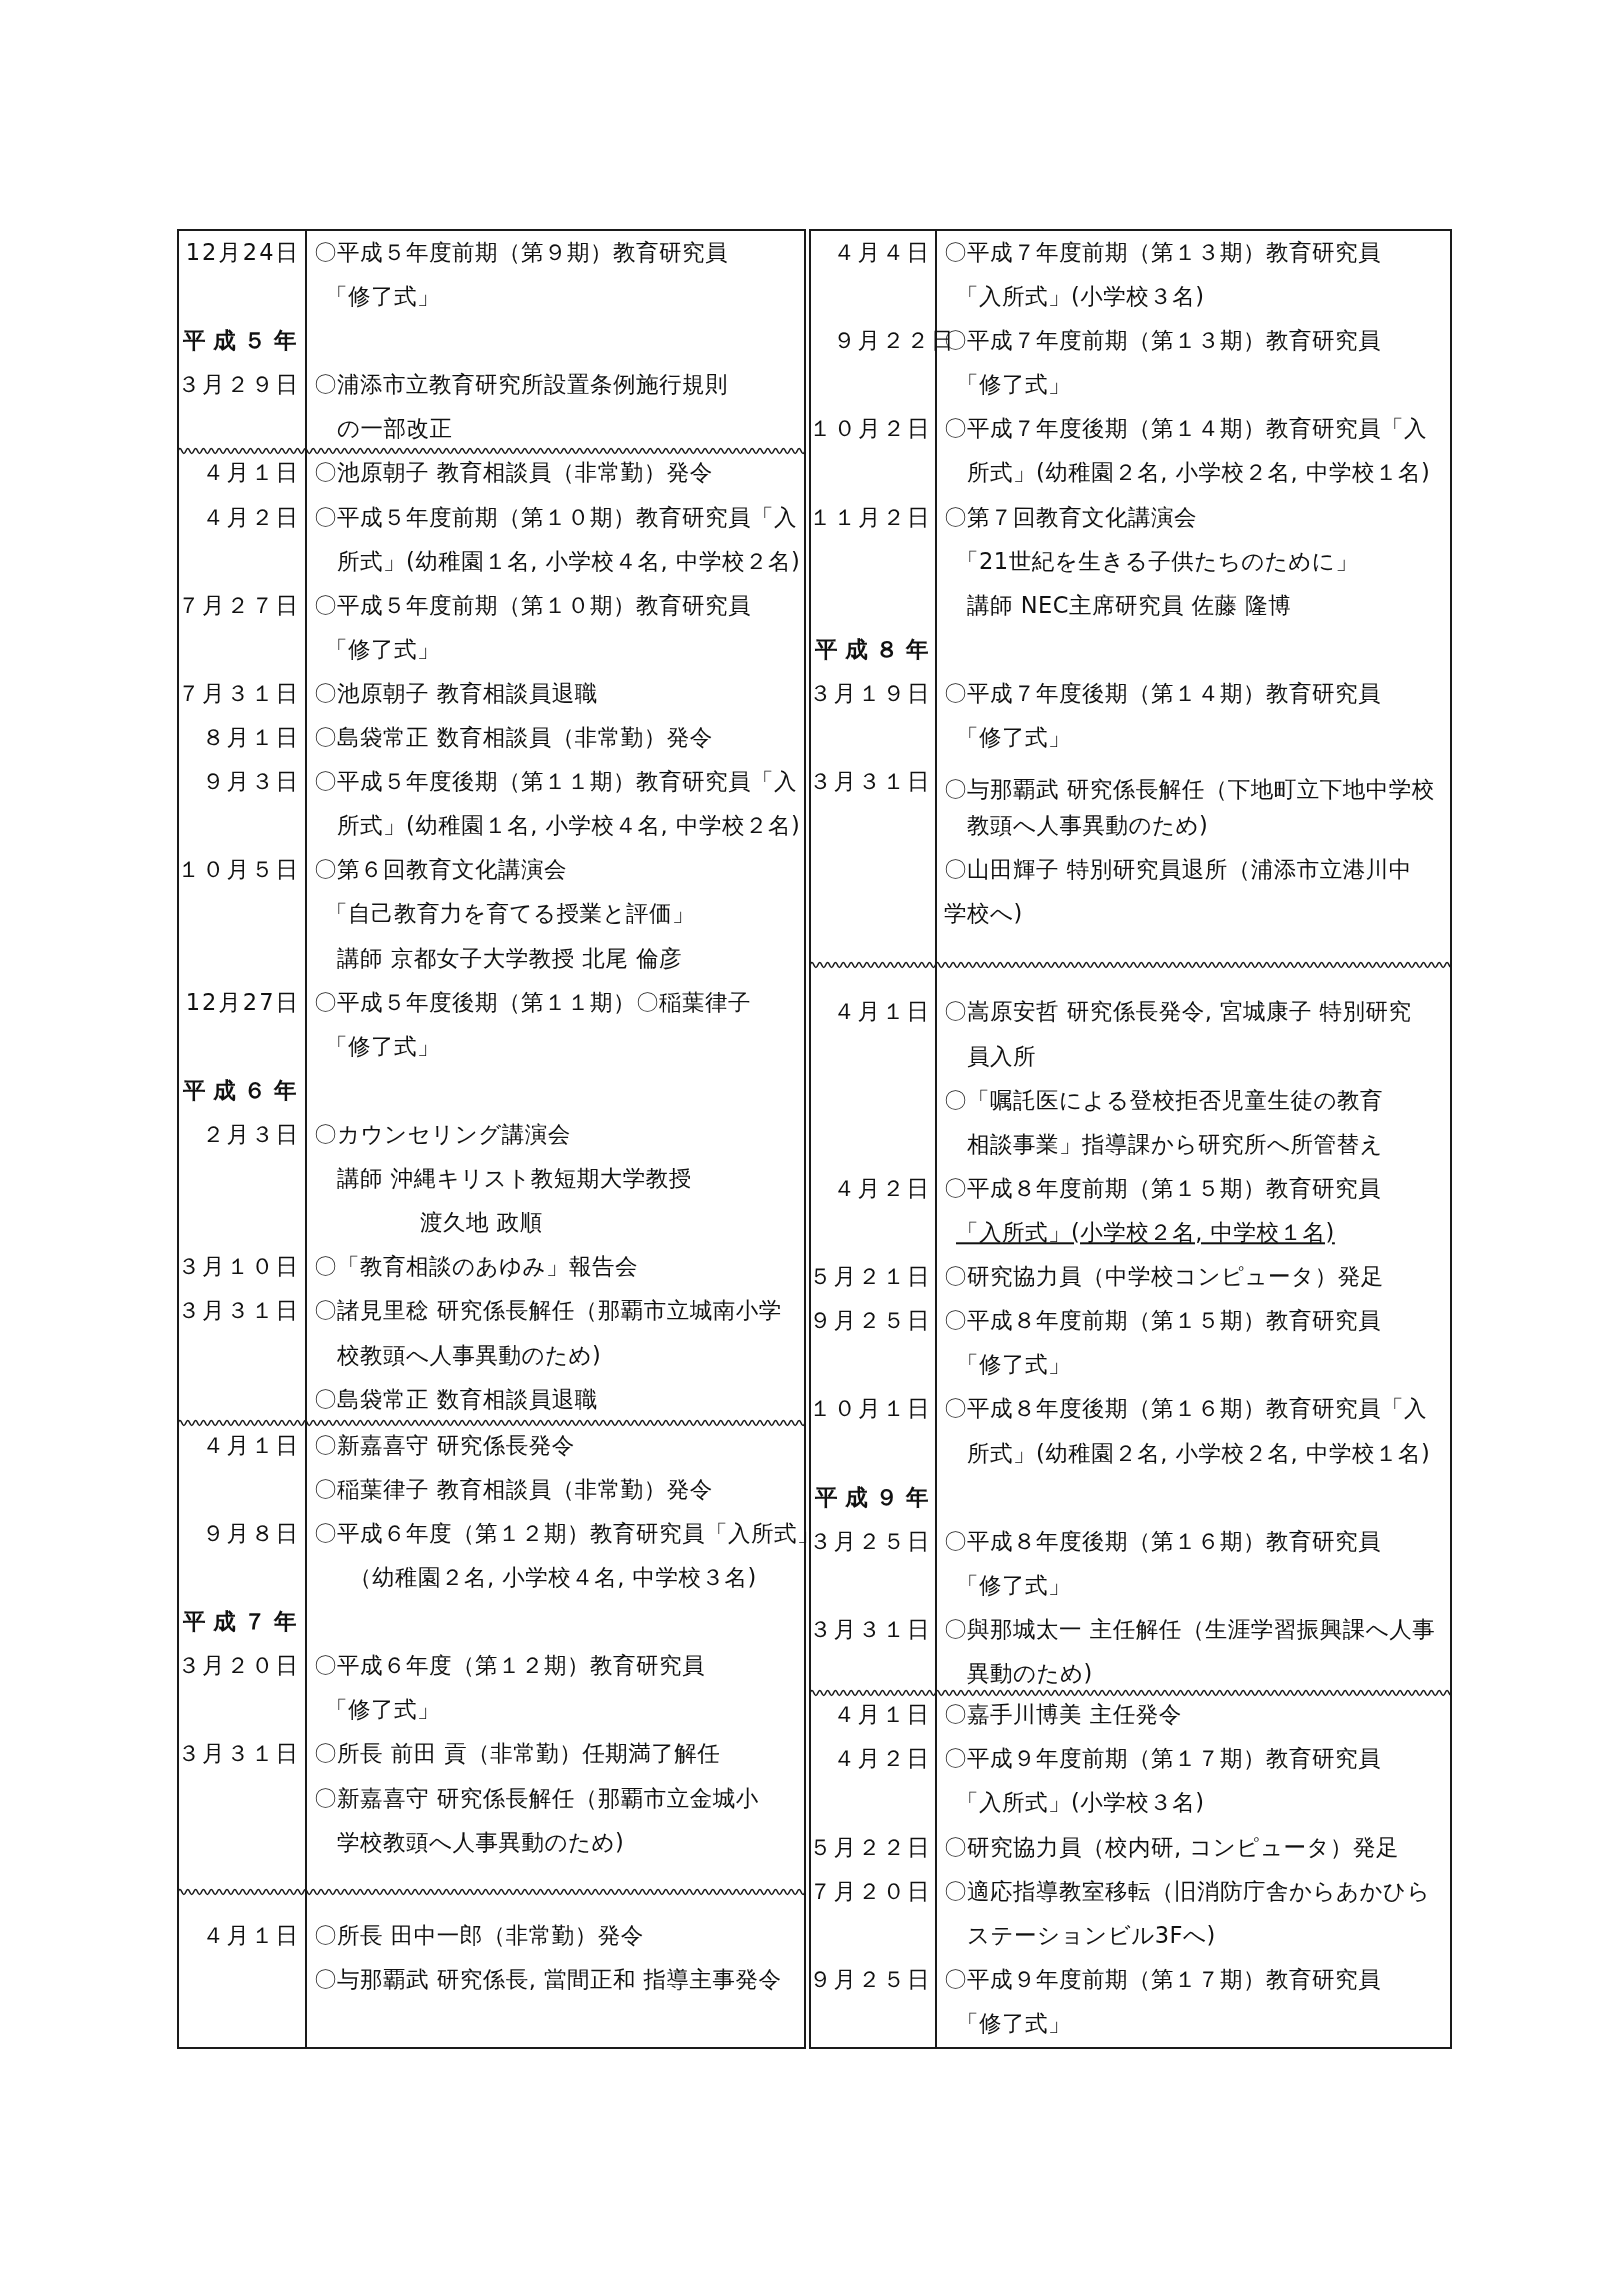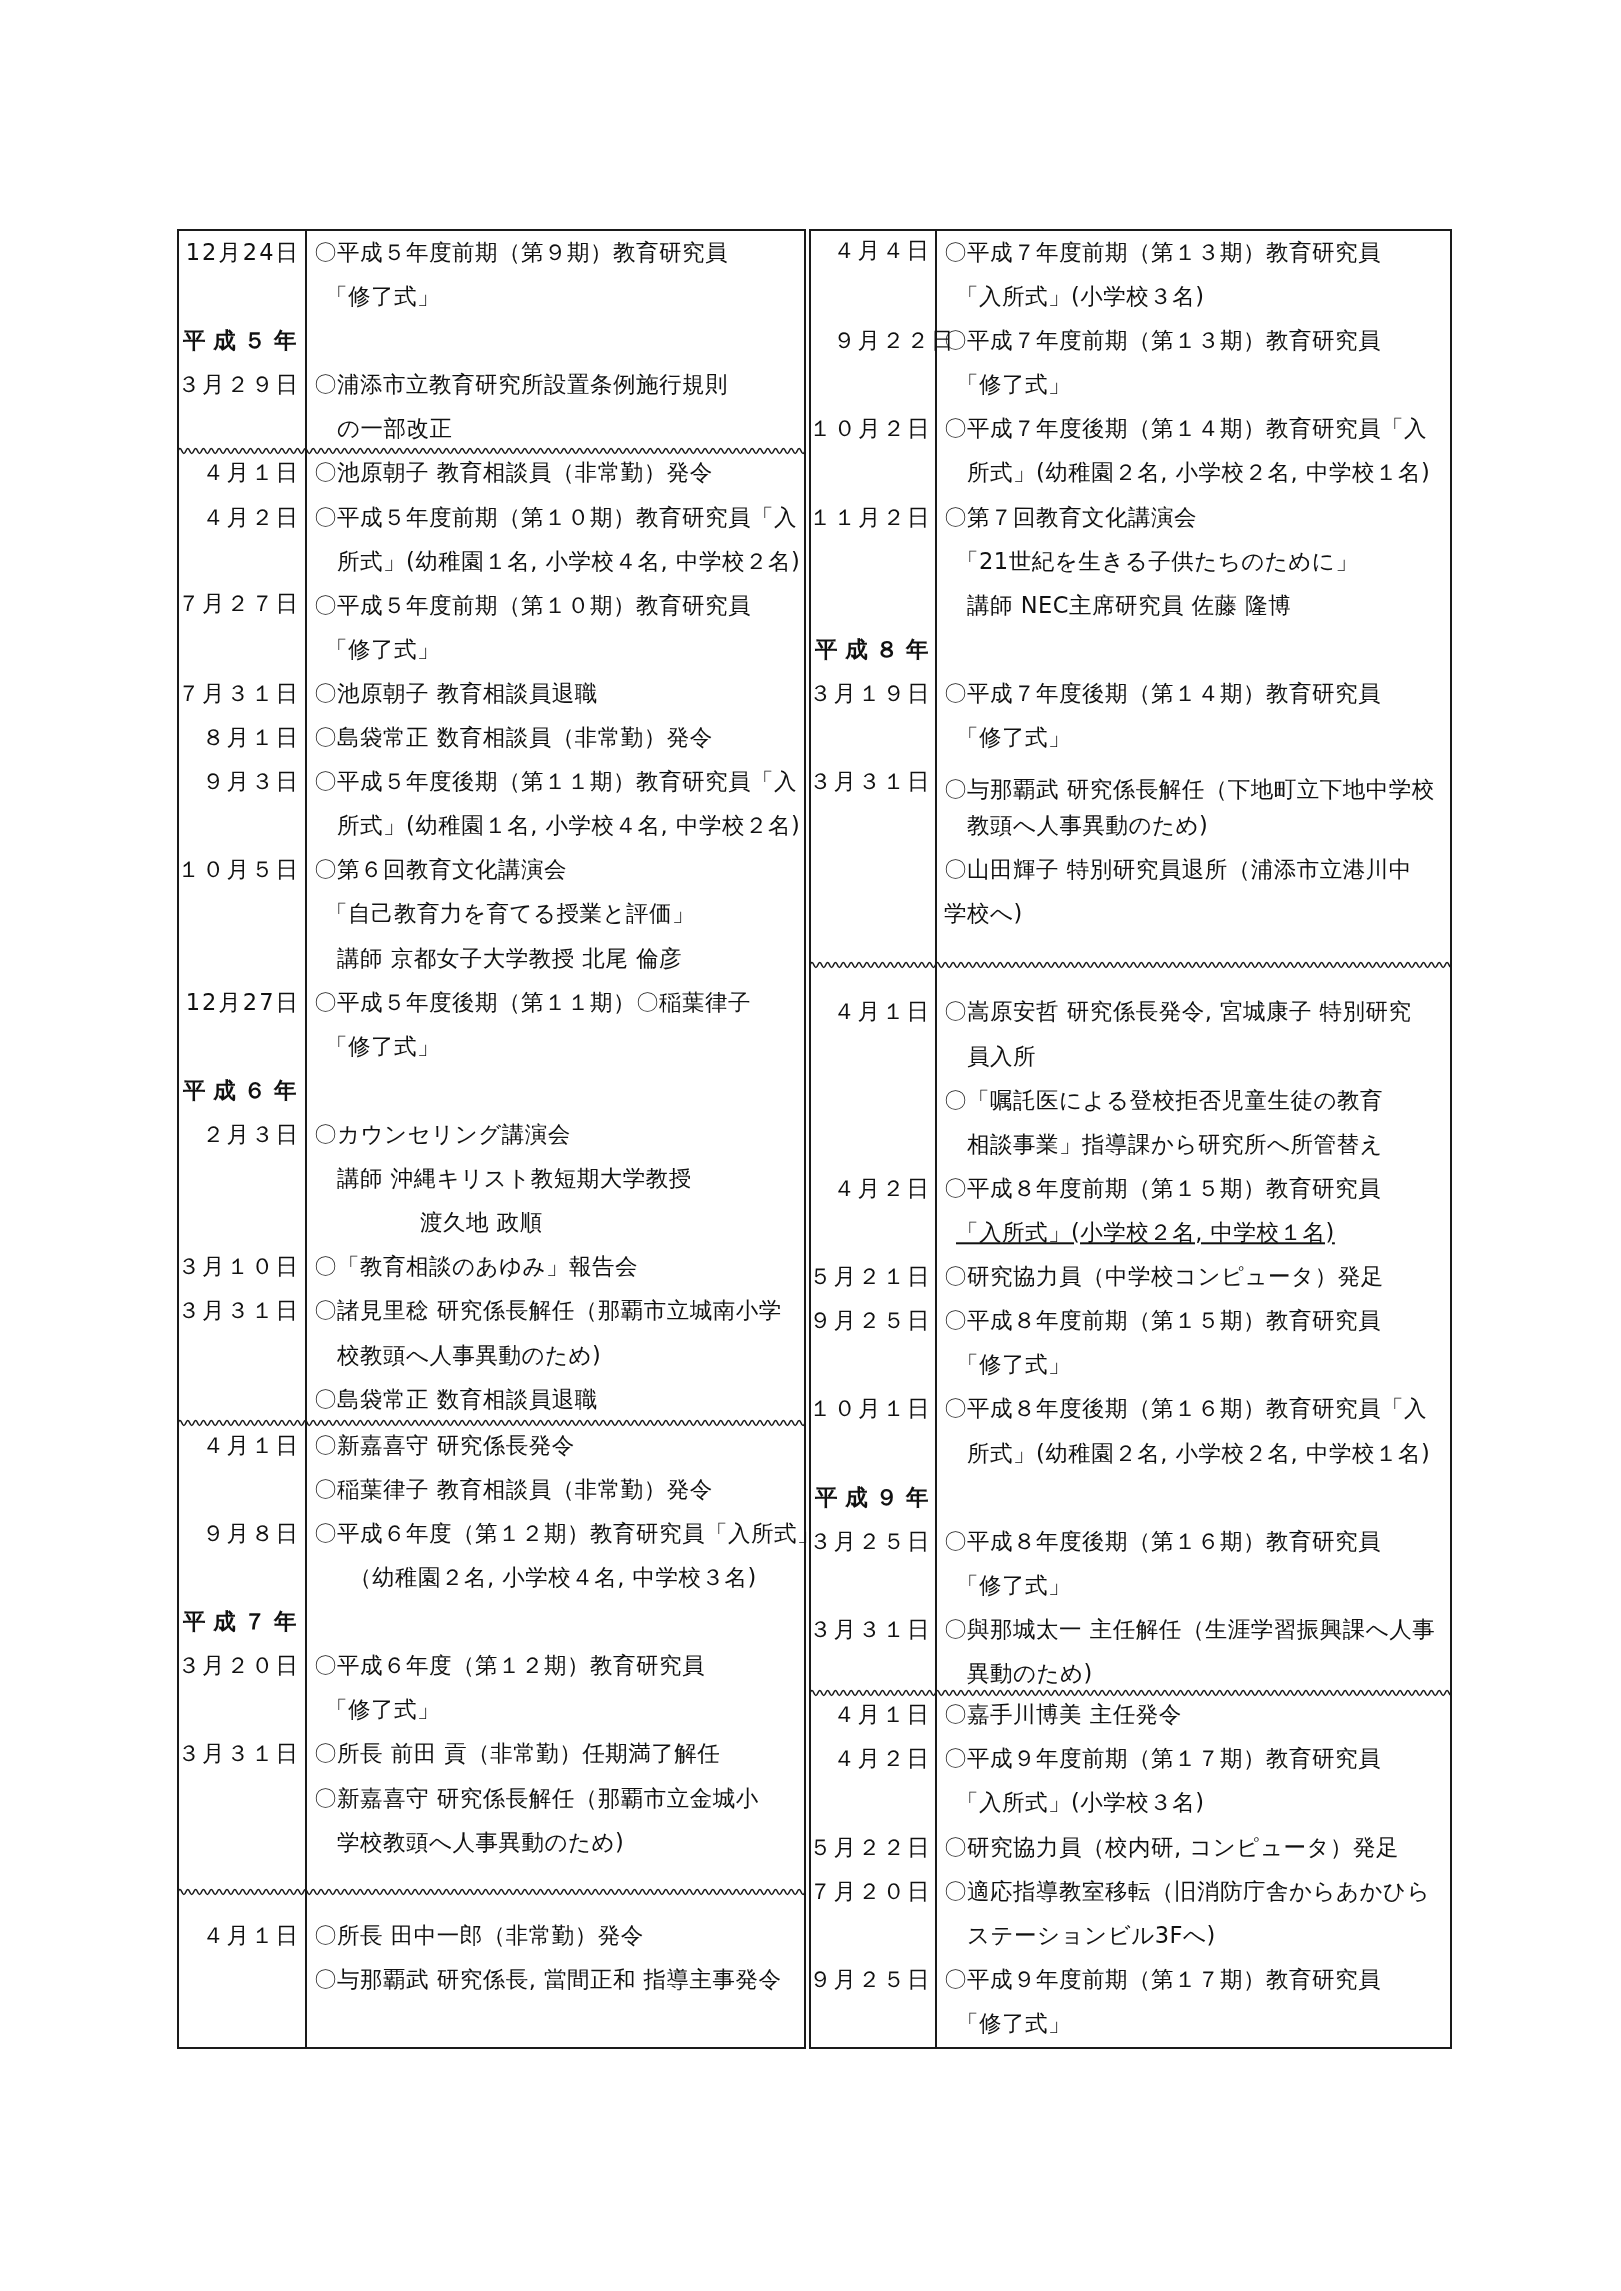--- a/index.html
+++ b/index.html
@@ -27,21 +27,21 @@
       <div class="line" style="left: 325px; top: 297px;">「修了式」</div>
       <div class="line year" style="left: 183px; top: 341px;">平成５年</div>
       <div class="line date" style="left: 177px; width: 123px; top: 385px;">３月２９日</div>
       <div class="line" style="left: 314px; top: 385px;">〇浦添市立教育研究所設置条例施行規則</div>
       <div class="line" style="left: 337px; top: 429px;">の一部改正</div>
       <div class="line date" style="left: 177px; width: 123px; top: 473px;">４月１日</div>
       <div class="line" style="left: 314px; top: 473px;">〇池原朝子 教育相談員（非常勤）発令</div>
       <div class="line date" style="left: 177px; width: 123px; top: 518px;">４月２日</div>
       <div class="line" style="left: 314px; top: 518px;">〇平成５年度前期（第１０期）教育研究員「入</div>
       <div class="line" style="left: 337px; top: 562px;">所式」(幼稚園１名, 小学校４名, 中学校２名)</div>
-      <div class="line date" style="left: 177px; width: 123px; top: 606px; font-family: Liberation Mono, monospace;">７月２７日</div>
+      <div class="line date" style="left: 177px; width: 123px; top: 606px;">７月２７日</div>
       <div class="line" style="left: 314px; top: 606px;">〇平成５年度前期（第１０期）教育研究員</div>
       <div class="line" style="left: 325px; top: 650px;">「修了式」</div>
       <div class="line date" style="left: 177px; width: 123px; top: 694px;">７月３１日</div>
       <div class="line" style="left: 314px; top: 694px;">〇池原朝子 教育相談員退職</div>
       <div class="line date" style="left: 177px; width: 123px; top: 738px;">８月１日</div>
       <div class="line" style="left: 314px; top: 738px;">〇島袋常正 数育相談員（非常勤）発令</div>
       <div class="line date" style="left: 177px; width: 123px; top: 782px;">９月３日</div>
       <div class="line" style="left: 314px; top: 782px;">〇平成５年度後期（第１１期）教育研究員「入</div>
       <div class="line" style="left: 337px; top: 826px;">所式」(幼稚園１名, 小学校４名, 中学校２名)</div>
       <div class="line date" style="left: 177px; width: 123px; top: 870px;">１０月５日</div>
@@ -89,21 +89,21 @@
           <path d="M0 5 q2 -5 4 0 q2 5 4 0 q2 -5 4 0 q2 5 4 0 q2 -5 4 0 q2 5 4 0 q2 -5 4 0 q2 5 4 0 q2 -5 4 0 q2 5 4 0 q2 -5 4 0 q2 5 4 0 q2 -5 4 0 q2 5 4 0 q2 -5 4 0 q2 5 4 0 q2 -5 4 0 q2 5 4 0 q2 -5 4 0 q2 5 4 0 q2 -5 4 0 q2 5 4 0 q2 -5 4 0 q2 5 4 0 q2 -5 4 0 q2 5 4 0 q2 -5 4 0 q2 5 4 0 q2 -5 4 0 q2 5 4 0 q2 -5 4 0 q2 5 4 0 q2 -5 4 0 q2 5 4 0 q2 -5 4 0 q2 5 4 0 q2 -5 4 0 q2 5 4 0 q2 -5 4 0 q2 5 4 0 q2 -5 4 0 q2 5 4 0 q2 -5 4 0 q2 5 4 0 q2 -5 4 0 q2 5 4 0 q2 -5 4 0 q2 5 4 0 q2 -5 4 0 q2 5 4 0 q2 -5 4 0 q2 5 4 0 q2 -5 4 0 q2 5 4 0 q2 -5 4 0 q2 5 4 0 q2 -5 4 0 q2 5 4 0 q2 -5 4 0 q2 5 4 0 q2 -5 4 0 q2 5 4 0 q2 -5 4 0 q2 5 4 0 q2 -5 4 0 q2 5 4 0 q2 -5 4 0 q2 5 4 0 q2 -5 4 0 q2 5 4 0 q2 -5 4 0 q2 5 4 0 q2 -5 4 0 q2 5 4 0 q2 -5 4 0 q2 5 4 0 q2 -5 4 0 q2 5 4 0 q2 -5 4 0 q2 5 4 0 q2 -5 4 0 q2 5 4 0 q2 -5 4 0 q2 5 4 0 q2 -5 4 0 q2 5 4 0 q2 -5 4 0 q2 5 4 0 q2 -5 4 0 q2 5 4 0 q2 -5 4 0 q2 5 4 0 q2 -5 4 0 q2 5 4 0 q2 -5 4 0 q2 5 4 0 q2 -5 4 0 q2 5 4 0 q2 -5 4 0 q2 5 4 0 q2 -5 4 0 q2 5 4 0 q2 -5 4 0 q2 5 4 0 q2 -5 4 0 q2 5 4 0 q2 -5 4 0 q2 5 4 0 q2 -5 4 0 q2 5 4 0 q2 -5 4 0 q2 5 4 0 q2 -5 4 0 q2 5 4 0 q2 -5 4 0 q2 5 4 0 q2 -5 4 0 q2 5 4 0 q2 -5 4 0 q2 5 4 0 q2 -5 4 0 q2 5 4 0 q2 -5 4 0 q2 5 4 0 q2 -5 4 0 q2 5 4 0 q2 -5 4 0 q2 5 4 0 q2 -5 4 0 q2 5 4 0 q2 -5 4 0 q2 5 4 0 q2 -5 4 0 q2 5 4 0 q2 -5 4 0 q2 5 4 0 q2 -5 4 0 q2 5 4 0 q2 -5 4 0 q2 5 4 0 q2 -5 4 0 q2 5 4 0 q2 -5 4 0 q2 5 4 0 q2 -5 4 0 q2 5 4 0 q2 -5 4 0 q2 5 4 0 q2 -5 4 0 q2 5 4 0 q2 -5 4 0 q2 5 4 0 q2 -5 4 0 q2 5 4 0 q2 -5 4 0 q2 5 4 0 q2 -5 4 0 q2 5 4 0 q2 -5 4 0 q2 5 4 0" fill="none" stroke="#1a1a1a" stroke-width="1.6"></path>
         </svg>
       </div>
       <div class="wave" style="left: 178px; width: 627px; top: 1892px;">
         <svg viewBox="0 0 640 10" preserveAspectRatio="none">
           <path d="M0 5 q2 -5 4 0 q2 5 4 0 q2 -5 4 0 q2 5 4 0 q2 -5 4 0 q2 5 4 0 q2 -5 4 0 q2 5 4 0 q2 -5 4 0 q2 5 4 0 q2 -5 4 0 q2 5 4 0 q2 -5 4 0 q2 5 4 0 q2 -5 4 0 q2 5 4 0 q2 -5 4 0 q2 5 4 0 q2 -5 4 0 q2 5 4 0 q2 -5 4 0 q2 5 4 0 q2 -5 4 0 q2 5 4 0 q2 -5 4 0 q2 5 4 0 q2 -5 4 0 q2 5 4 0 q2 -5 4 0 q2 5 4 0 q2 -5 4 0 q2 5 4 0 q2 -5 4 0 q2 5 4 0 q2 -5 4 0 q2 5 4 0 q2 -5 4 0 q2 5 4 0 q2 -5 4 0 q2 5 4 0 q2 -5 4 0 q2 5 4 0 q2 -5 4 0 q2 5 4 0 q2 -5 4 0 q2 5 4 0 q2 -5 4 0 q2 5 4 0 q2 -5 4 0 q2 5 4 0 q2 -5 4 0 q2 5 4 0 q2 -5 4 0 q2 5 4 0 q2 -5 4 0 q2 5 4 0 q2 -5 4 0 q2 5 4 0 q2 -5 4 0 q2 5 4 0 q2 -5 4 0 q2 5 4 0 q2 -5 4 0 q2 5 4 0 q2 -5 4 0 q2 5 4 0 q2 -5 4 0 q2 5 4 0 q2 -5 4 0 q2 5 4 0 q2 -5 4 0 q2 5 4 0 q2 -5 4 0 q2 5 4 0 q2 -5 4 0 q2 5 4 0 q2 -5 4 0 q2 5 4 0 q2 -5 4 0 q2 5 4 0 q2 -5 4 0 q2 5 4 0 q2 -5 4 0 q2 5 4 0 q2 -5 4 0 q2 5 4 0 q2 -5 4 0 q2 5 4 0 q2 -5 4 0 q2 5 4 0 q2 -5 4 0 q2 5 4 0 q2 -5 4 0 q2 5 4 0 q2 -5 4 0 q2 5 4 0 q2 -5 4 0 q2 5 4 0 q2 -5 4 0 q2 5 4 0 q2 -5 4 0 q2 5 4 0 q2 -5 4 0 q2 5 4 0 q2 -5 4 0 q2 5 4 0 q2 -5 4 0 q2 5 4 0 q2 -5 4 0 q2 5 4 0 q2 -5 4 0 q2 5 4 0 q2 -5 4 0 q2 5 4 0 q2 -5 4 0 q2 5 4 0 q2 -5 4 0 q2 5 4 0 q2 -5 4 0 q2 5 4 0 q2 -5 4 0 q2 5 4 0 q2 -5 4 0 q2 5 4 0 q2 -5 4 0 q2 5 4 0 q2 -5 4 0 q2 5 4 0 q2 -5 4 0 q2 5 4 0 q2 -5 4 0 q2 5 4 0 q2 -5 4 0 q2 5 4 0 q2 -5 4 0 q2 5 4 0 q2 -5 4 0 q2 5 4 0 q2 -5 4 0 q2 5 4 0 q2 -5 4 0 q2 5 4 0 q2 -5 4 0 q2 5 4 0 q2 -5 4 0 q2 5 4 0 q2 -5 4 0 q2 5 4 0 q2 -5 4 0 q2 5 4 0 q2 -5 4 0 q2 5 4 0 q2 -5 4 0 q2 5 4 0 q2 -5 4 0 q2 5 4 0 q2 -5 4 0 q2 5 4 0 q2 -5 4 0 q2 5 4 0" fill="none" stroke="#1a1a1a" stroke-width="1.6"></path>
         </svg>
       </div>
     </div>
   <div id="right-col">
-      <div class="line date" style="left: 809px; width: 122px; top: 253px; font-family: Liberation Mono, monospace;">４月４日</div>
+      <div class="line date" style="left: 809px; width: 122px; top: 253px;">４月４日</div>
       <div class="line" style="left: 944px; top: 253px;">〇平成７年度前期（第１３期）教育研究員</div>
       <div class="line" style="left: 956px; top: 297px;">「入所式」(小学校３名)</div>
       <div class="line date" style="left: 809px; width: 122px; top: 341px; padding-left: 24px;">９月２２日</div>
       <div class="line" style="left: 944px; top: 341px;">〇平成７年度前期（第１３期）教育研究員</div>
       <div class="line" style="left: 956px; top: 385px;">「修了式」</div>
       <div class="line date" style="left: 809px; width: 122px; top: 429px;">１０月２日</div>
       <div class="line" style="left: 944px; top: 429px;">〇平成７年度後期（第１４期）教育研究員「入</div>
       <div class="line" style="left: 967px; top: 473px;">所式」(幼稚園２名, 小学校２名, 中学校１名)</div>
       <div class="line date" style="left: 809px; width: 122px; top: 518px;">１１月２日</div>
       <div class="line" style="left: 944px; top: 518px;">〇第７回教育文化講演会</div>

